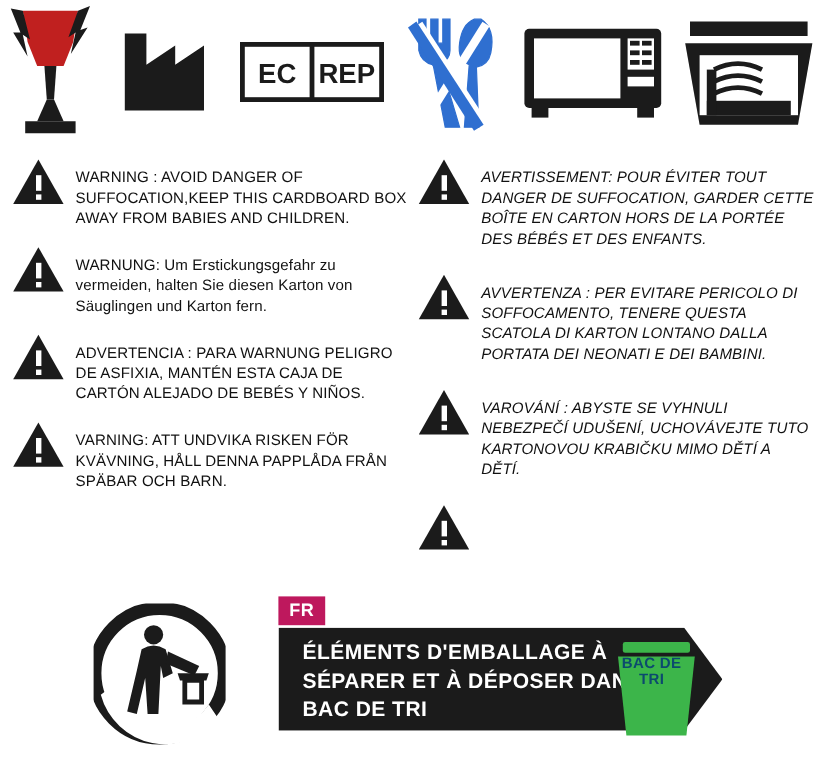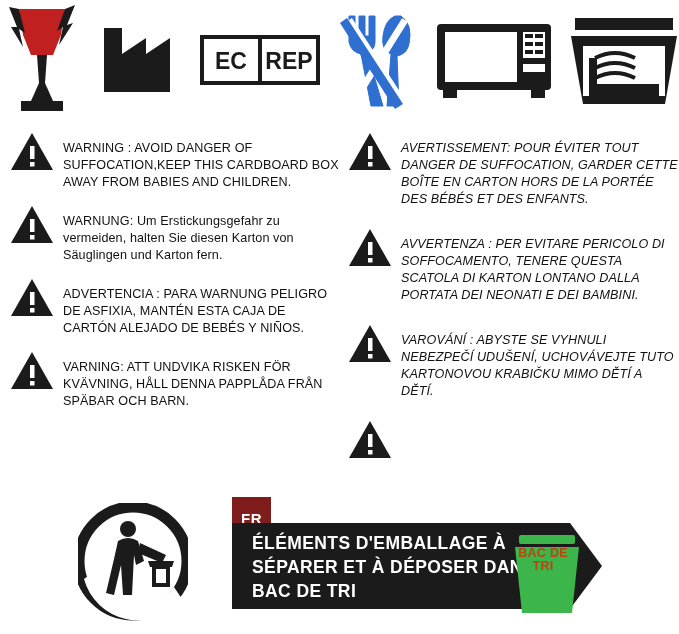--- a/index.html
+++ b/index.html
@@ -45,42 +45,42 @@
   
   .col-right .warn-row{margin-bottom:20px;}
 
   
   .bottom{
     position:absolute;left:0;top:495px;width:679px;height:139px;
   }
   .recycle-man{position:absolute;left:78px;top:8px;width:110px;height:118px;}
   .fr-tag{
     position:absolute;left:232px;top:2px;
-    background:#7f1d1d;color:#ffffff;
+    background:#be185d;color:#ffffff;
     font-size:15px;font-weight:bold;
-    padding:13px 9px 4px 9px;
+    padding:3px 9px 4px 9px;
     letter-spacing:0.5px;
   }
   .banner{
     position:absolute;left:232px;top:28px;width:370px;height:86px;
     background:#1b1b1b;
     clip-path:polygon(0 0, 338px 0, 370px 43px, 338px 86px, 0 86px);
   }
   .banner-text{
     position:absolute;left:252px;top:36px;width:320px;
     color:#ffffff;font-size:17.5px;font-weight:bold;line-height:24px;
     letter-spacing:0.4px;
   }
   .bin{
     position:absolute;left:505px;top:34px;width:84px;height:86px;
   }
   .bin svg{display:block;}
   .bin-label{
     position:absolute;left:512px;top:52px;width:62px;
-    color:#c2410c;font-size:12.5px;font-weight:bold;line-height:13px;
+    color:#0c4a6e;font-size:12.5px;font-weight:bold;line-height:13px;
     text-align:center;letter-spacing:0.3px;
   }
 </style>
 </head>
 <body>
 
 <div class="icon-strip">
 
   <div class="icon-cell">
     <svg width="70" height="110" viewBox="0 0 70 110">

